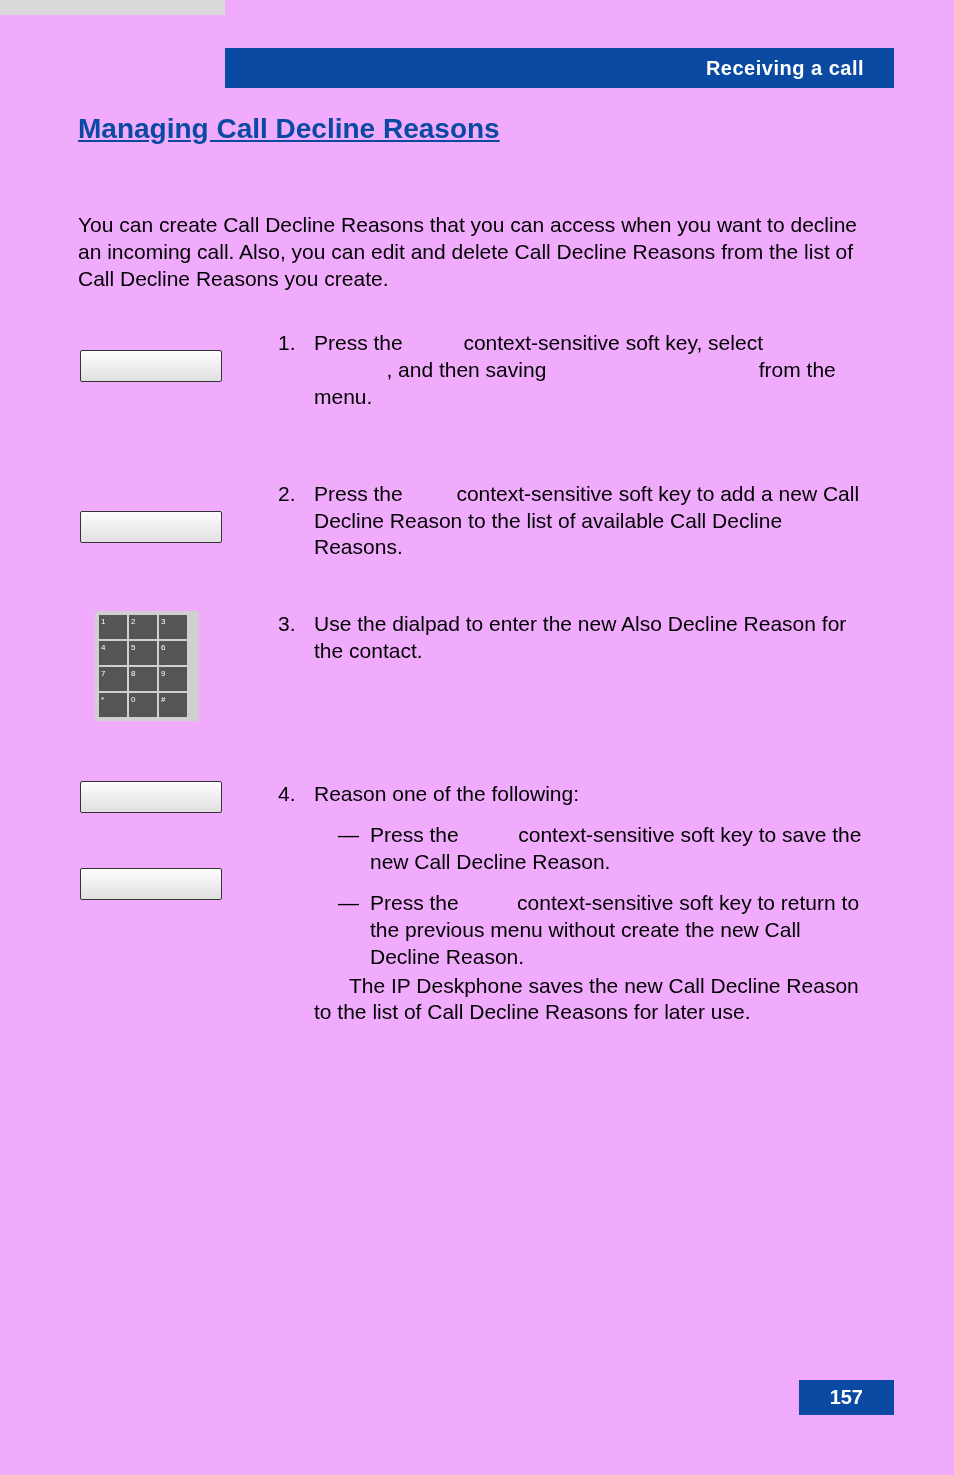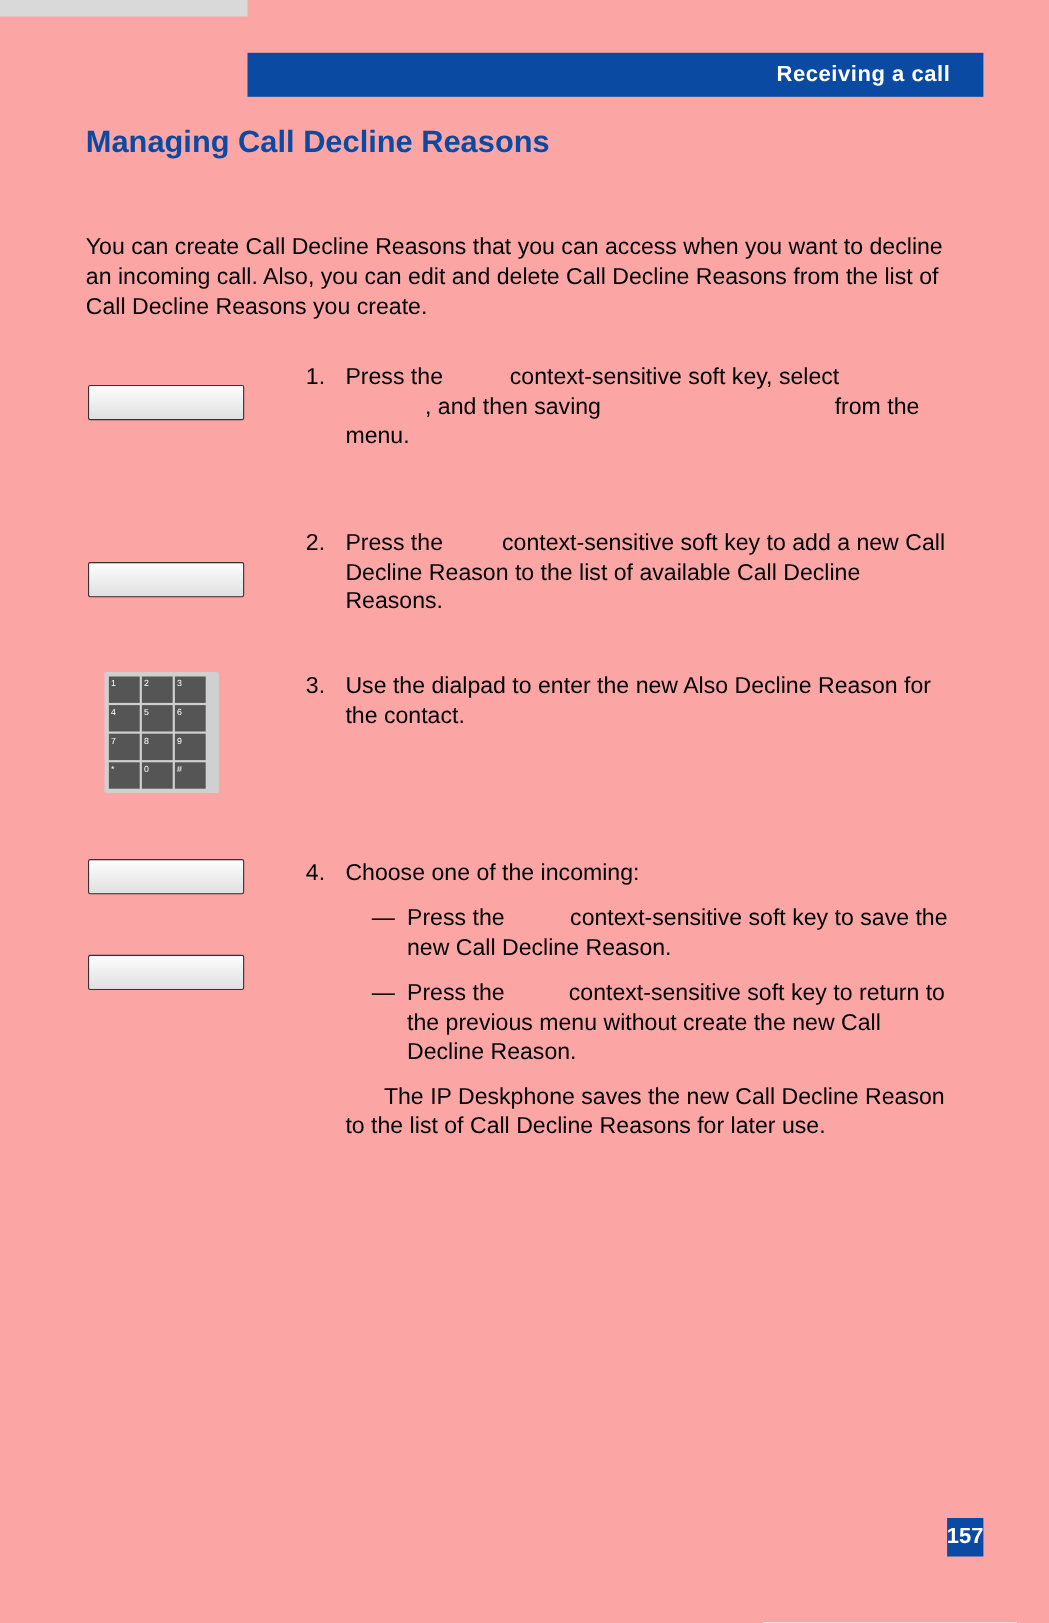--- a/index.html
+++ b/index.html
@@ -6,21 +6,21 @@
     margin: 0;
     padding: 0;
     background: #fff;
     width: 954px;
     font-family: Arial, Helvetica, sans-serif;
   }
   .page {
     position: relative;
     width: 954px;
     height: 1475px;
-    background: #fca5a5;
+    background: #f0abfc;
   }
   .top-gray-block {
     position: absolute;
     left: 0;
     top: 0;
     width: 225px;
     height: 15px;
     background: #d9d9d9;
   }
   .blue-header-bar {
@@ -43,20 +43,21 @@
     letter-spacing: 0.5px;
   }
   .section-title {
     position: absolute;
     left: 78px;
     top: 108px;
     font-size: 28px;
     font-weight: bold;
     color: #0b4aa2;
     line-height: 1.5;
+    text-decoration: underline;
   }
   .intro-paragraph {
     position: absolute;
     left: 78px;
     top: 164px;
     right: 78px;
     font-size: 21px;
     color: #000;
     line-height: 1.28;
     margin-top: 48px;
@@ -137,21 +138,21 @@
     flex: 0 0 32px;
   }
   .page-number-box {
     position: absolute;
     right: 60px;
     bottom: 60px;
     background: #0b4aa2;
     color: #fff;
     font-weight: bold;
     font-size: 20px;
-    padding: 6px 0;
+    padding: 6px 31px;
   }
 </style>
 </head>
 <body>
 
 <div class="page">
 
   <div class="top-gray-block"></div>
 
   <div class="blue-header-bar">
@@ -219,37 +220,37 @@
 
     <div class="step-row">
       <div class="img-col" style="padding-top:0;">
         <div class="softkey-box"></div>
         <div class="softkey-box"></div>
       </div>
       <div class="text-col">
         <div class="ol-item">
           <div class="ol-num">4.</div>
           <div class="ol-body">
-            <span>Choose one of the incoming:</span>
+            <span>Reason one of the following:</span>
 
             <div class="sub-item">
               <div class="dash">—</div>
               <div>
                 <span>Press the </span><span style="visibility:hidden;">Save</span><span> context-sensitive soft key to save the new Call Decline Reason.</span>
               </div>
             </div>
 
             <div class="sub-item">
               <div class="dash">—</div>
               <div>
                 <span>Press the </span><span style="visibility:hidden;">Back</span><span> context-sensitive soft key to return to the previous menu without create the new Call Decline Reason.</span>
               </div>
             </div>
 
-            <div style="margin-top:14px;">
+            <div style="margin-top:2px;">
               &nbsp;&nbsp;&nbsp;&nbsp;&nbsp;&nbsp;<span>The IP Deskphone saves the new Call Decline Reason to the list of Call Decline Reasons for later use.</span>
             </div>
           </div>
         </div>
       </div>
     </div>
 
   </div>
 
   <div class="page-number-box">157</div>

